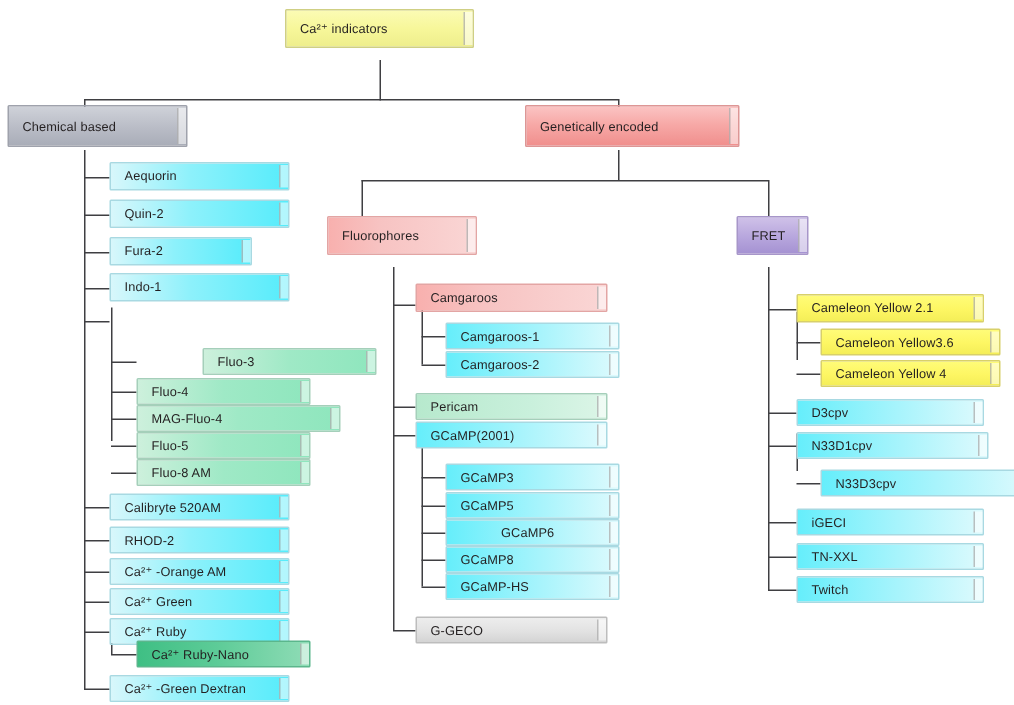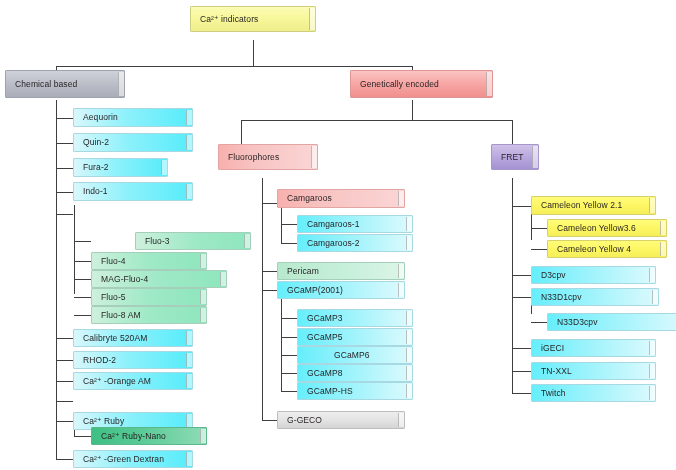--- a/index.html
+++ b/index.html
@@ -158,20 +158,23 @@
   <div class="node c-cyan" style="left:73px;top:351px;width:120px;height:18px;">
     <span class="lbl">RHOD-2</span>
     </div>
 
   <div class="ln lnh" style="left:56px;top:381px;width:17px;"></div>
   <div class="node c-cyan" style="left:73px;top:372px;width:120px;height:18px;">
     <span class="lbl">Ca²⁺ -Orange AM</span>
     </div>
 
   <div class="ln lnh" style="left:56px;top:401px;width:17px;"></div>
+  <div class="node c-cyan" style="left:73px;top:392px;width:120px;height:18px;">
+    <span class="lbl">Ca²⁺ Green</span>
+    </div>
 
   <div class="ln lnh" style="left:56px;top:421px;width:17px;"></div>
   <div class="node c-cyan" style="left:73px;top:412px;width:120px;height:18px;">
     <span class="lbl">Ca²⁺ Ruby</span>
     </div>
 
   <div class="ln lnh" style="left:74px;top:436px;width:17px;"></div>
   <div class="node c-green3" style="left:91px;top:427px;width:116px;height:18px;">
     <span class="lbl">Ca²⁺ Ruby-Nano</span>
     </div>

